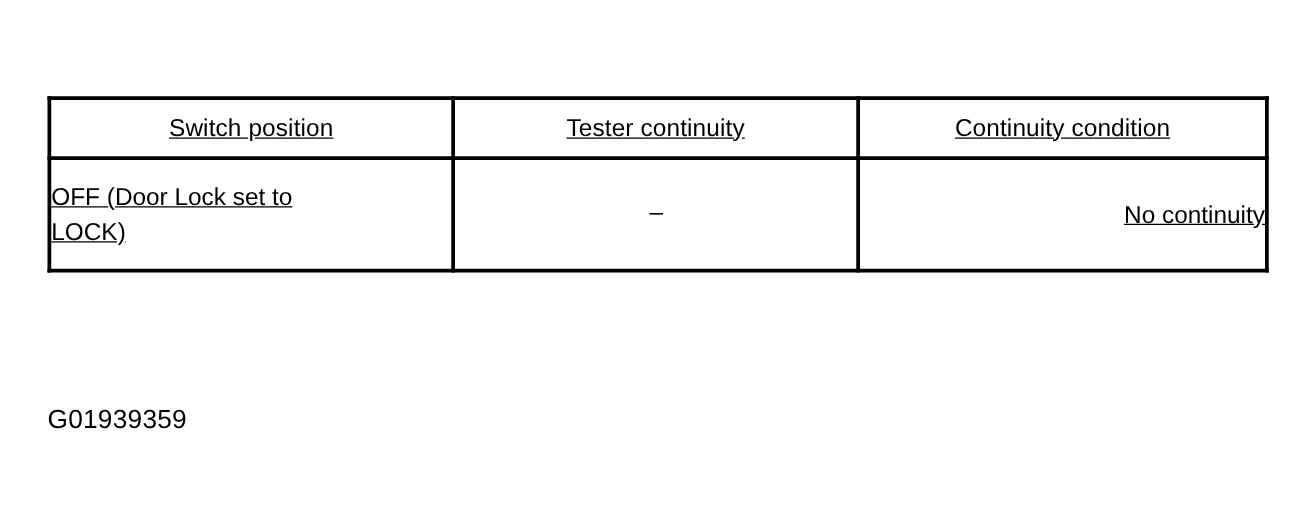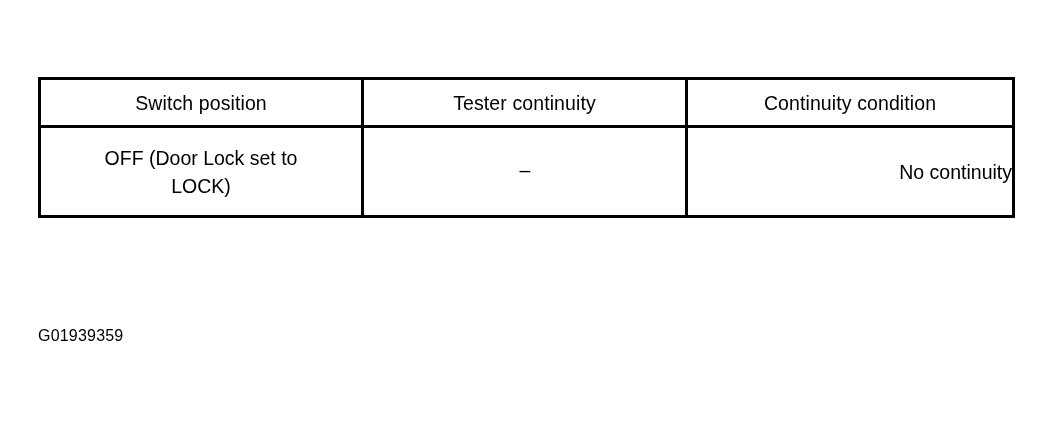--- a/index.html
+++ b/index.html
@@ -37,41 +37,41 @@
   table.spec-table col.c3 { width: 327px; }
 
   table.spec-table th,
   table.spec-table td {
     border: 3px solid #000000;
     padding: 0;
     margin: 0;
     vertical-align: middle;
     font-weight: normal;
     color: #000000;
+    text-decoration: underline;
   }
 
   
   table.spec-table thead th {
     height: 45px;
     font-size: 19.5px;
     line-height: 22px;
     text-align: center;
     letter-spacing: 0.1px;
   }
   .hdr-spaced { letter-spacing: 0.3px; }
 
   
   table.spec-table tbody td {
     height: 87px;
     font-size: 19.5px;
     line-height: 28px;
   }
 
   td.cell-switch {
-    text-align: center;
     padding: 0 14px;
   }
   td.cell-tester {
     text-align: center;
   }
   td.cell-condition {
     text-align: right;
     padding-left: 14px;
   }
 
@@ -85,21 +85,21 @@
 
   .pair-value {
     letter-spacing: 1.2px;
   }
 
   
   .figure-caption {
     position: absolute;
     left: 38px;
     top: 324px;
-    font-size: 16px;
+    font-size: 21px;
     line-height: 24px;
     letter-spacing: 0.2px;
     white-space: nowrap;
   }
 </style>
 </head>
 <body>
 
 <div class="spec-table-wrap">
   <table class="spec-table">

